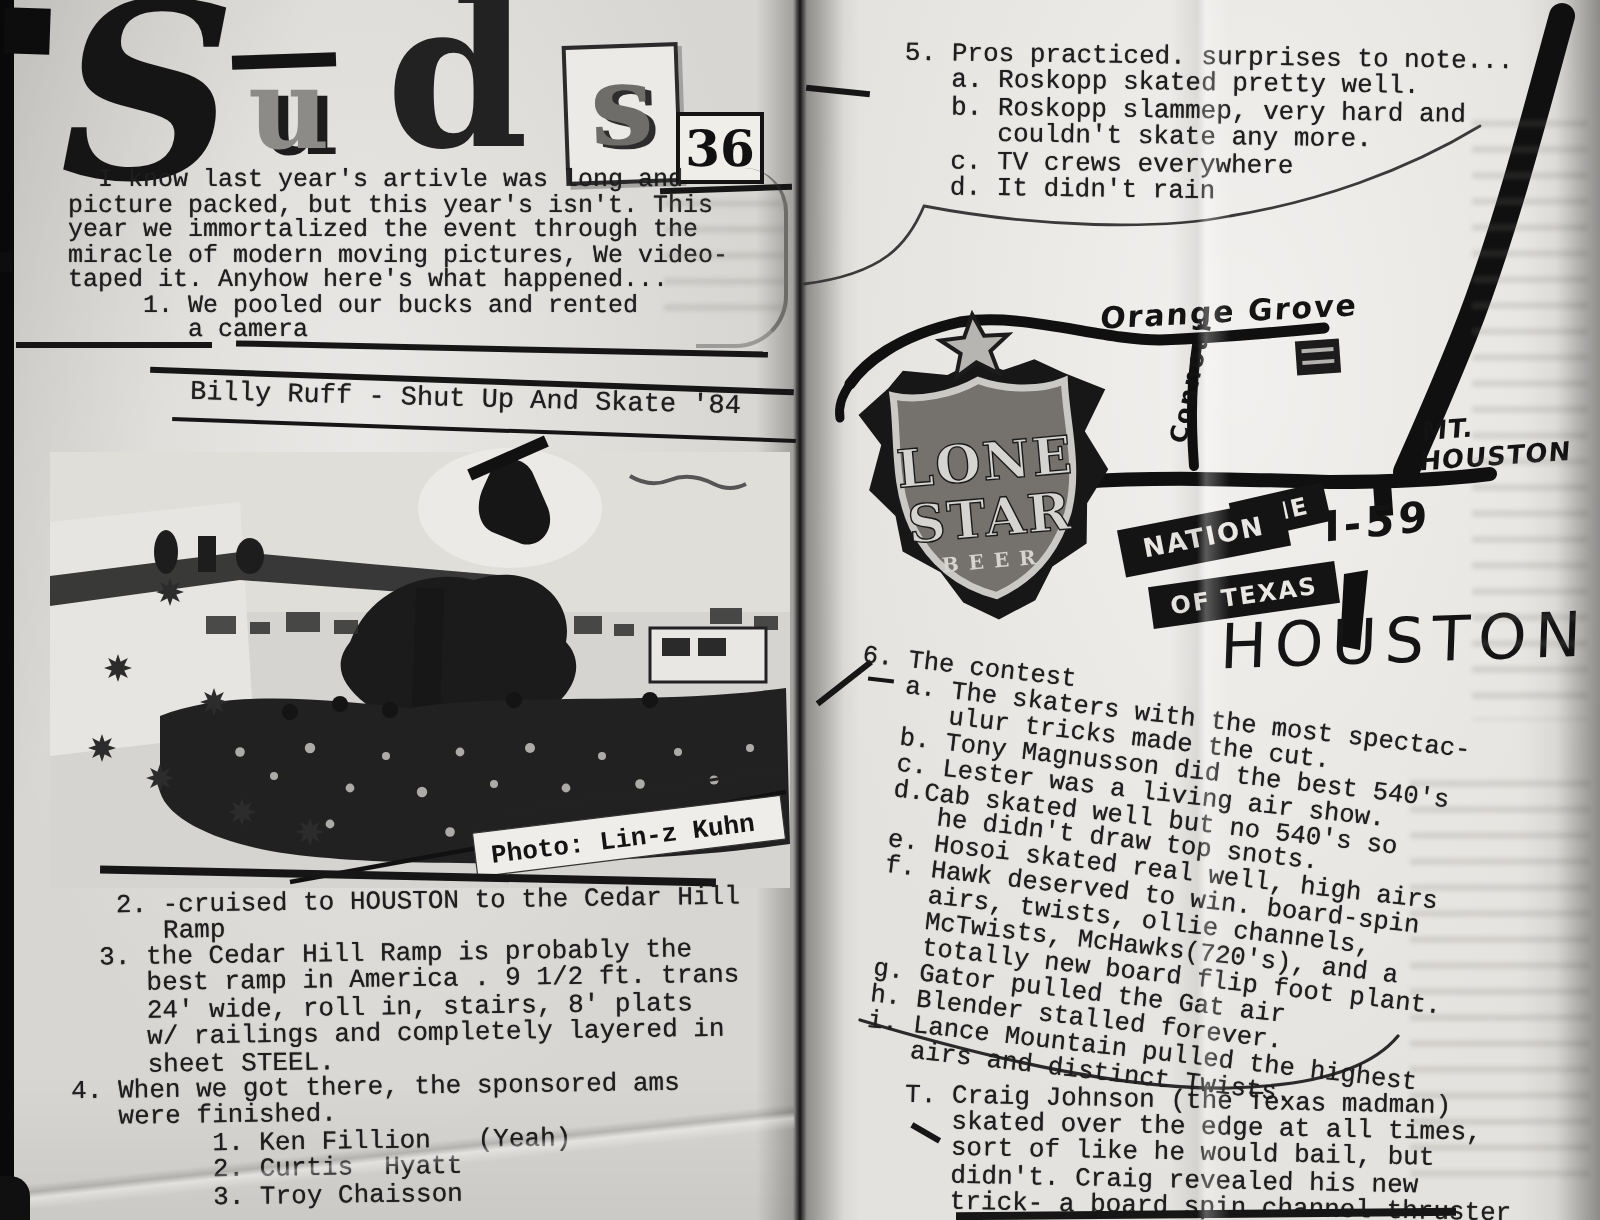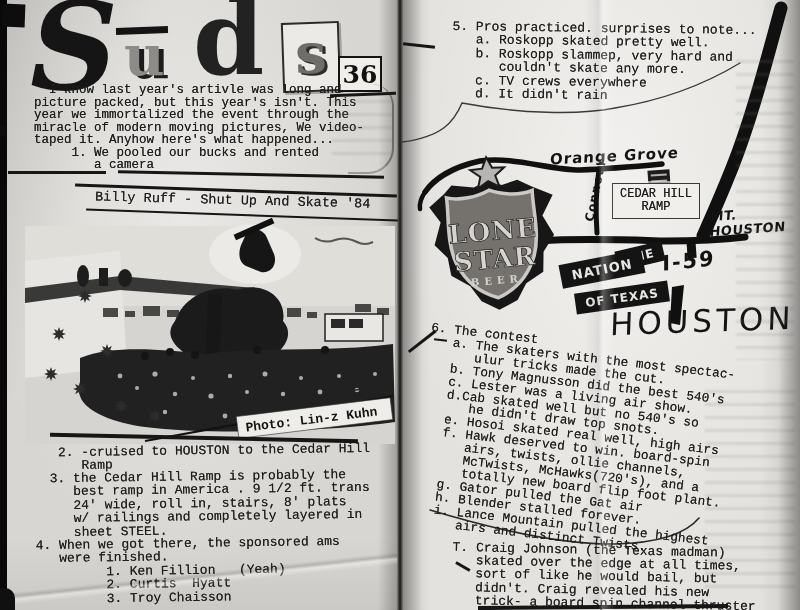--- a/index.html
+++ b/index.html
@@ -253,24 +253,20 @@
     <text x="75" y="112" text-anchor="middle" font-family="DejaVu Serif, serif" font-weight="bold" font-size="26" fill="#d6d4d0" stroke="#1a1a1a" stroke-width=".7" letter-spacing="1">STAR</text>
     <text x="75" y="128" text-anchor="middle" font-family="DejaVu Serif, serif" font-weight="bold" font-size="10" fill="#d6d4d0" letter-spacing="5">BEER</text>
   </svg>
 
   <div class="hand" id="lbl-orange">Orange Grove</div>
   <div class="hand" id="lbl-connour">Connour</div>
   <div id="stamp">
       <i></i>
       <i></i>
     </div>
-  <div id="cedar-box">
-    <div class="typed">CEDAR HILL
-   RAMP</div>
-  </div>
   <div class="hand" id="lbl-mthouston">MT. HOUSTON</div>
   <div class="hand" id="lbl-i59">I-59</div>
   <div class="strip" id="strip-the">THE</div>
   <div class="strip" id="strip-nation">NATION</div>
   <div class="strip" id="strip-oftexas">OF TEXAS</div>
   <div class="hand" id="lbl-houston">HOUSTON</div>
 
   <div class="rule" style="left:405px;top:340px;width:34px;height:2.5px;transform:rotate(-38deg);"></div>
   <div class="rule" style="left:434px;top:339px;width:13px;height:2px;transform:rotate(7deg);"></div>
   <div class="typed t128" style="left:432px;top:322px;transform:rotate(6.5deg);transform-origin:left top;">6. The contest

